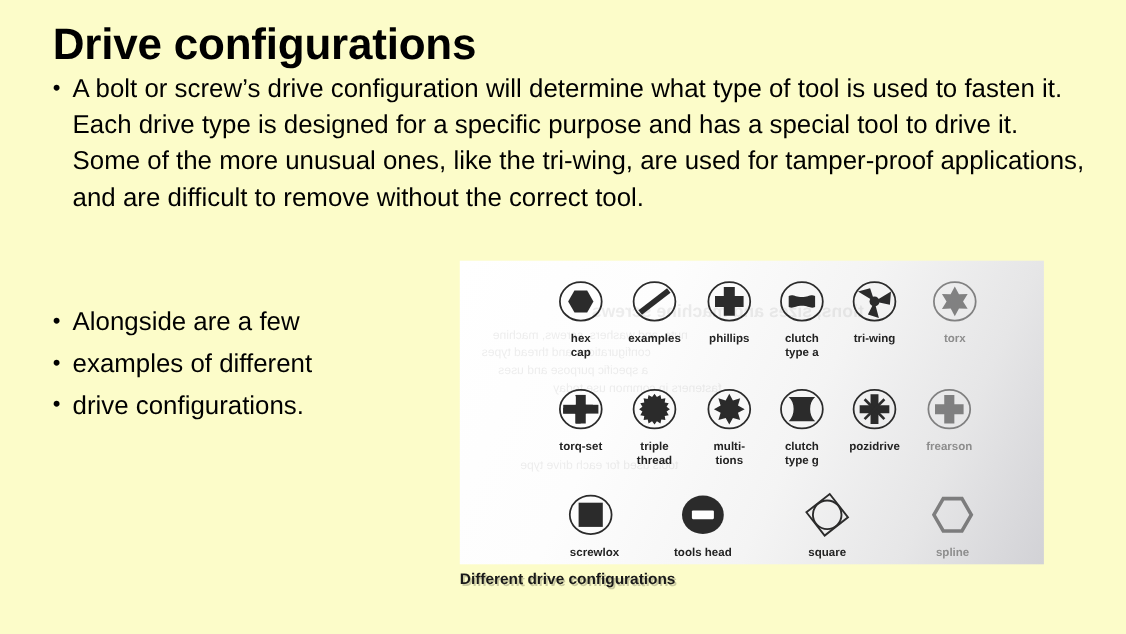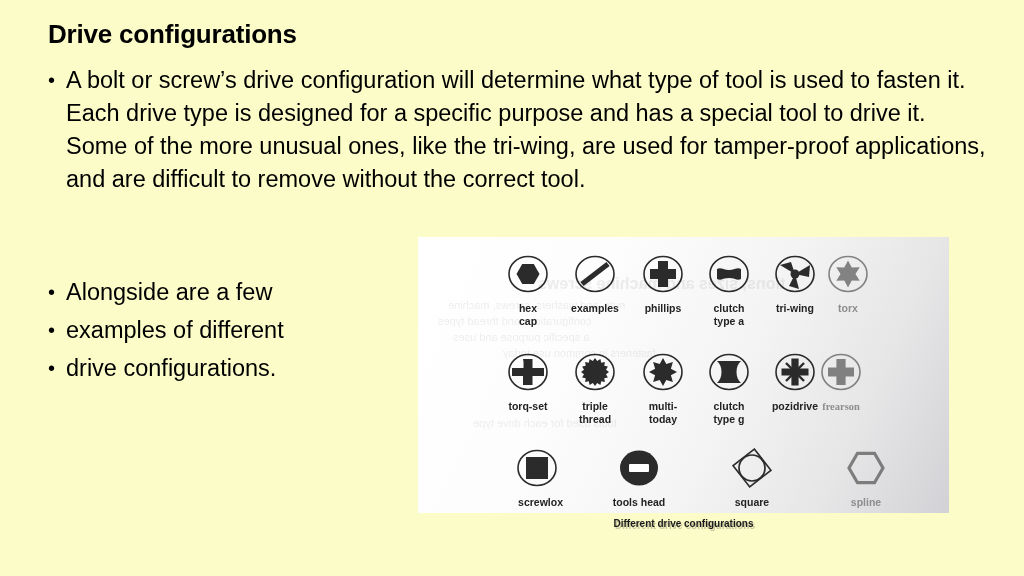--- a/index.html
+++ b/index.html
@@ -13,21 +13,21 @@
     font-family: "Liberation Sans", sans-serif;
     overflow: hidden;
     position: relative;
   }
 
   
   #slide-title {
     position: absolute;
     left: 48px;
     top: 19px;
-    font-size: 26px;
+    font-size: 40px;
     font-weight: bold;
     color: #000000;
     letter-spacing: -0.2px;
     white-space: nowrap;
   }
 
   
   #intro-block {
     position: absolute;
     left: 48px;
@@ -126,22 +126,22 @@
   }
   .faded .fig-label { color: #8d8d8d; }
   .faded svg { opacity: 0.55; }
 
   
   #figure-caption {
     position: absolute;
     left: 418px;
     top: 518px;
     width: 531px;
-    text-align: center;
-    font-size: 10px;
+    text-align: left;
+    font-size: 14px;
     font-weight: bold;
     color: #1a1a1a;
     text-shadow: 1.5px 1.5px 0 rgba(140,140,110,0.45);
   }
 </style>
 </head>
 <body>
 
 <div id="slide-title">Drive configurations</div>
 
@@ -217,21 +217,21 @@
       <div class="fig-cell" style="position: absolute; left: 343px; width: 68px;">
         <div class="fig-icon">
           <svg width="52" height="46" viewBox="0 0 52 46">
             <ellipse cx="26" cy="23" rx="19" ry="17.5" fill="none" stroke="#2b2b2b" stroke-width="1.6"></ellipse>
             <path d="M26,23 L11,14 L22,11 Z M26,23 L41,14 L40,26 Z M26,23 L30,38 L20,35 Z" fill="#2b2b2b"></path>
             <circle cx="26" cy="23" r="4.5" fill="#2b2b2b"></circle>
           </svg>
         </div>
         <div class="fig-label">tri-wing</div>
       </div>
-      <div class="fig-cell faded" style="position: absolute; left: 396px; width: 68px;">
+      <div class="fig-cell faded" style="position: absolute; left: 416px; width: 68px;">
         <div class="fig-icon">
           <svg width="52" height="46" viewBox="0 0 52 46">
             <ellipse cx="26" cy="23" rx="19" ry="17.5" fill="none" stroke="#2b2b2b" stroke-width="1.6"></ellipse>
             <polygon points="26.0,9.5 29.8,16.5 37.7,16.3 33.5,23.0 37.7,29.7 29.8,29.5 26.0,36.5 22.3,29.5 14.3,29.8 18.5,23.0 14.3,16.3 22.2,16.5" fill="#2b2b2b"></polygon>
           </svg>
         </div>
         <div class="fig-label">torx</div>
       </div>
     </div>
   <div class="fig-row" id="fig-row-2">
@@ -260,21 +260,21 @@
       </div>
       <div class="fig-cell" style="position: absolute; left: 211px; width: 68px;">
         <div class="fig-icon">
           <svg width="52" height="46" viewBox="0 0 52 46">
             <ellipse cx="26" cy="23" rx="19" ry="17.5" fill="none" stroke="#2b2b2b" stroke-width="1.6"></ellipse>
             <polygon points="40.0,23.0 33.9,26.3 35.9,32.9 29.3,30.9 26.0,37.0 22.7,30.9 16.1,32.9 18.1,26.3 12.0,23.0 18.1,19.7 16.1,13.1 22.7,15.1 26.0,9.0 29.3,15.1 35.9,13.1 33.9,19.7" fill="#2b2b2b"></polygon>
             <circle cx="26" cy="23" r="8" fill="#2b2b2b"></circle>
           </svg>
         </div>
         <div class="fig-label">multi-
-today</div>
+tions</div>
       </div>
       <div class="fig-cell" style="position: absolute; left: 277px; width: 68px;">
         <div class="fig-icon">
           <svg width="52" height="46" viewBox="0 0 52 46">
             <ellipse cx="26" cy="23" rx="19" ry="17.5" fill="none" stroke="#2b2b2b" stroke-width="1.6"></ellipse>
             <path d="M14,12 C20,17 20,29 14,34 L38,34 C32,29 32,17 38,12 Z" fill="#2b2b2b"></path>
           </svg>
         </div>
         <div class="fig-label">clutch
 type g</div>
@@ -283,21 +283,21 @@
         <div class="fig-icon">
           <svg width="52" height="46" viewBox="0 0 52 46">
             <ellipse cx="26" cy="23" rx="19" ry="17.5" fill="none" stroke="#2b2b2b" stroke-width="1.6"></ellipse>
             <path d="M22.4,9.5 h7.2 v9.9 h9.9 v7.2 h-9.9 v9.9 h-7.2 v-9.9 h-9.9 v-7.2 h9.9 Z" fill="#2b2b2b"></path>
             <line x1="17" y1="14" x2="35" y2="32" stroke="#2b2b2b" stroke-width="2.4"></line>
             <line x1="35" y1="14" x2="17" y2="32" stroke="#2b2b2b" stroke-width="2.4"></line>
           </svg>
         </div>
         <div class="fig-label">pozidrive</div>
       </div>
-      <div class="fig-cell faded" style="position: absolute; left: 389px; width: 68px; font-family: Liberation Serif, serif;">
+      <div class="fig-cell faded" style="position: absolute; left: 411px; width: 68px;">
         <div class="fig-icon">
           <svg width="52" height="46" viewBox="0 0 52 46">
             <ellipse cx="26" cy="23" rx="19" ry="17.5" fill="none" stroke="#2b2b2b" stroke-width="1.6"></ellipse>
             <path d="M21.4,10 h9.2 v8.4 h8.4 v9.2 h-8.4 v8.4 h-9.2 v-8.4 h-8.4 v-9.2 h8.4 Z" fill="#2b2b2b"></path>
           </svg>
         </div>
         <div class="fig-label">frearson</div>
       </div>
     </div>
   <div class="fig-row" id="fig-row-3">

